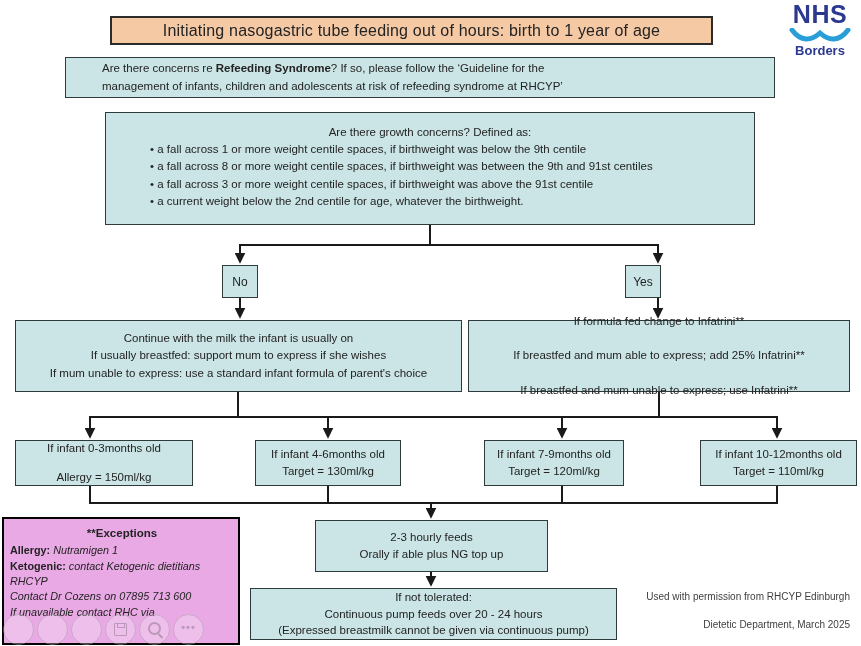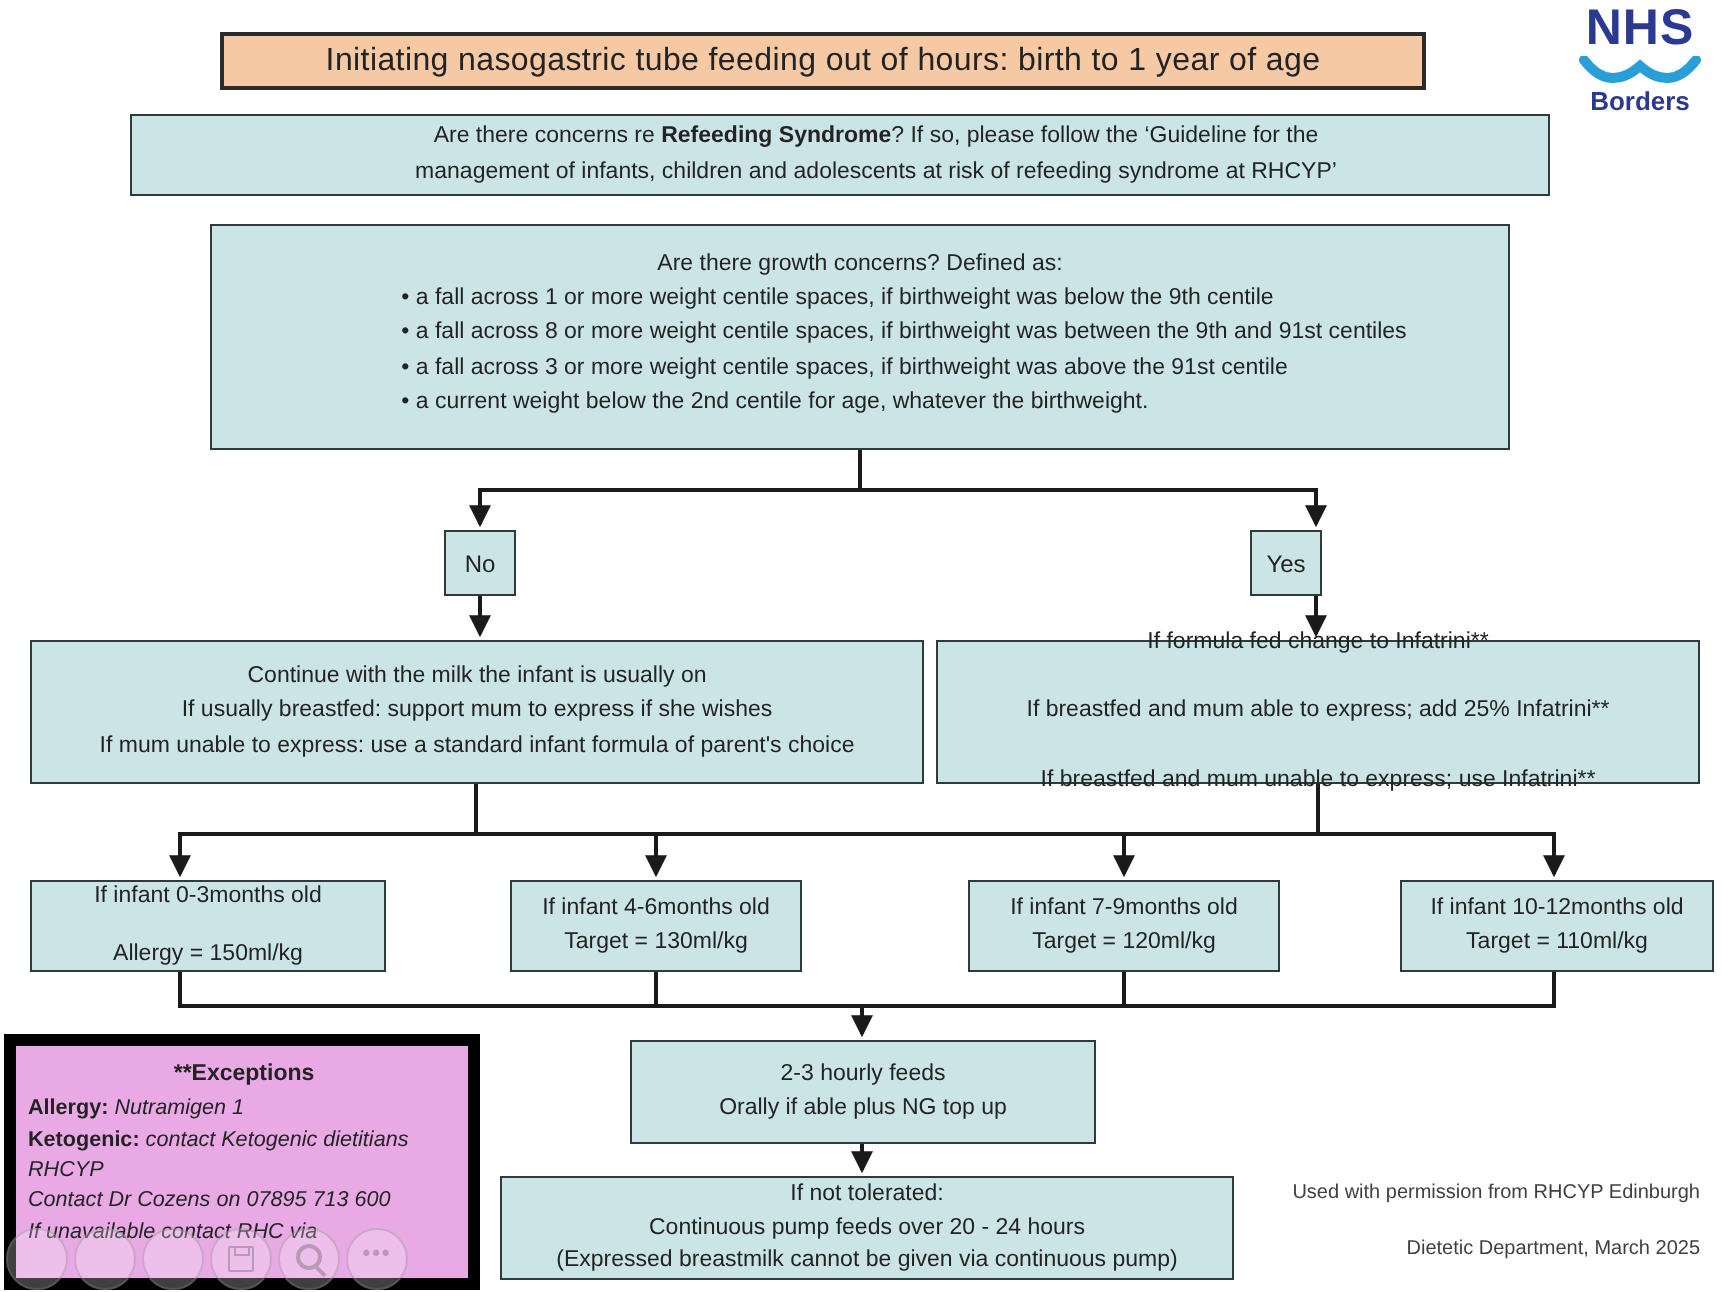--- a/index.html
+++ b/index.html
@@ -2,21 +2,21 @@
 <html><head>
 <meta charset="utf-8">
 <style>
   html,body{margin:0;padding:0;background:#ffffff;}
   .canvas{
     position:relative;width:861px;height:646px;background:#ffffff;
     font-family:"Liberation Sans",sans-serif;color:#232323;overflow:hidden;
   }
   .connectors{position:absolute;left:0;top:0;width:861px;height:646px;pointer-events:none;}
   .box{position:absolute;box-sizing:border-box;display:flex;flex-direction:column;justify-content:center;}
-  .teal{background:#cbe5e6;border:1.6px solid #2f3b3b;align-items:center;}
+  .teal{background:#cbe5e6;border:1.6px solid #2f3b3b;}
   .title-box{
     left:110px;top:16px;width:603px;height:29px;background:#f6c9a5;
     border:2px solid #2b2b2b;text-align:center;font-size:16px;letter-spacing:.2px;
   }
   .logo{position:absolute;left:783px;top:2px;width:74px;text-align:center;}
   .logo-nhs{font-size:25px;font-weight:bold;color:#2b3990;line-height:1;letter-spacing:.5px;}
   .logo-borders{font-size:13px;font-weight:bold;color:#2b3990;line-height:1;margin-top:1px;}
   .swoosh{display:block;margin:1px auto 0 auto;}
   .refeeding{left:65px;top:57px;width:710px;height:41px;font-size:11.5px;line-height:1.5;padding-left:36px;}
   .growth{left:105px;top:112px;width:650px;height:113px;font-size:11.5px;justify-content:flex-start;padding-top:13px;}
@@ -24,24 +24,24 @@
   .g-bullets{padding-left:44px;line-height:1.52;}
   .small-box{width:36px;height:33px;font-size:12px;text-align:center;}
   .no-box{left:222px;top:265px;}
   .yes-box{left:625px;top:265px;}
   .milk{height:72px;font-size:11.5px;line-height:1.5;text-align:center;top:320px;}
   .milk-left{left:15px;width:447px;}
   .milk-right{left:468px;width:382px;gap:17px;}
   .age{top:440px;height:46px;font-size:11.5px;line-height:1.5;text-align:center;}
   .age1{left:15px;width:178px;gap:12px;}
   .age2{left:255px;width:146px;}
-  .age3{left:484px;width:156px;}
+  .age3{left:484px;width:140px;}
   .age4{left:700px;width:157px;}
   .pink{
-    left:2px;top:517px;width:238px;height:128px;background:#e9a9e5;border:6px solid #000000;
+    left:2px;top:517px;width:238px;height:128px;background:#e9a9e5;border:2px solid #000000;
     font-size:10.8px;justify-content:flex-start;padding:6px 4px 4px 6px;line-height:1.42;
   }
   .exc-title{text-align:center;font-weight:bold;font-size:11.5px;margin-bottom:2px;}
   .exc-line b{font-weight:bold;}
   .exc-line i{font-style:italic;}
   .hourly{left:315px;top:520px;width:233px;height:52px;font-size:11.5px;line-height:1.5;text-align:center;}
   .tolerated{left:250px;top:588px;width:367px;height:52px;font-size:11.5px;line-height:1.45;text-align:center;}
   .footer-line{position:absolute;right:11px;text-align:right;font-size:10px;color:#3f3f3f;}
   .footer-1{top:591px;}
   .footer-2{top:619px;}

